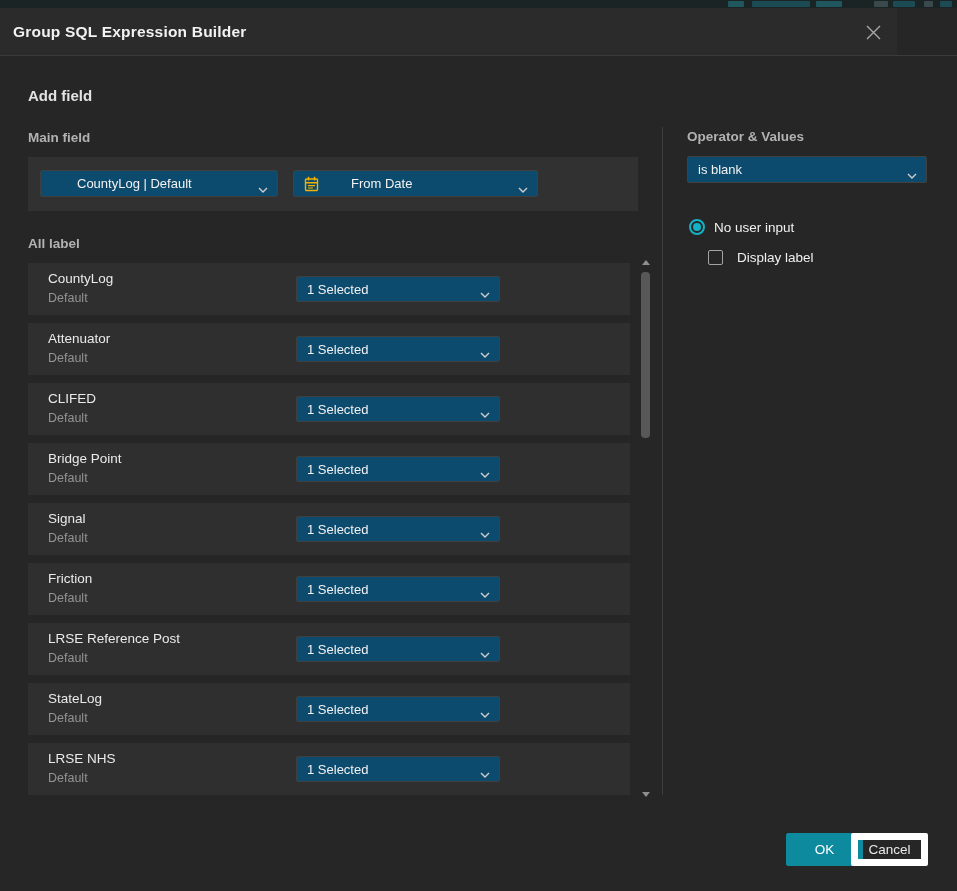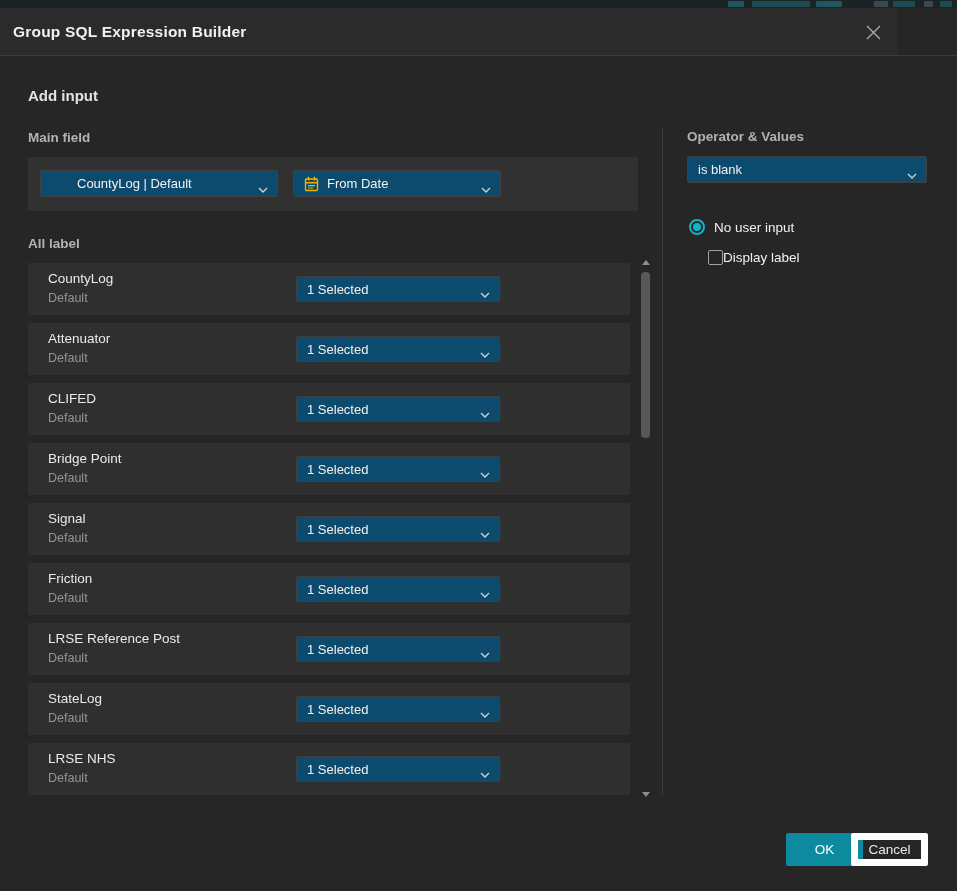--- a/index.html
+++ b/index.html
@@ -40,21 +40,21 @@
   
   .dd { position: absolute; background: #0c4a6e; border: 1px solid #404040; border-radius: 2px;
         display: flex; align-items: center; padding: 0 26px 0 10px; color: #f2f2f2;
         font-size: 13px; cursor: pointer; white-space: nowrap; overflow: hidden; }
   .dd .chev { position: absolute; right: 9px; top: 50%; margin-top: -3px; }
   .dd .cal { margin-right: 8px; flex: 0 0 auto; display: inline-flex; }
 
   
   .main-panel { position: absolute; left: 28px; top: 157px; width: 610px; height: 54px; background: #313131; }
   .dd-source { left: 12px;  top: 13px; width: 238px; height: 27px; padding-left: 36px; }
-  .dd-date   { left: 265px; top: 13px; width: 208px; height: 27px; }
+  .dd-date   { left: 265px; top: 13px; width: 245px; height: 27px; gap: 24px; }
 
   
   .fields-list { position: absolute; left: 28px; top: 263px; width: 602px; }
   .field-row { position: relative; height: 52px; margin-bottom: 8px; background: #2f2f2f; }
   .field-row .row-name { position: absolute; left: 20px; top: 8px;  font-size: 13.5px; color: #eaeaea; }
   .field-row .row-sub  { position: absolute; left: 20px; top: 28px; font-size: 12.5px; color: #949494; }
   .field-row .dd { left: 268px; top: 13px; width: 204px; height: 26px; }
 
   
   .sb-arrow { position: absolute; left: 641px; width: 10px; height: 8px; background: transparent; border: none;
@@ -68,21 +68,21 @@
   .divider { position: absolute; left: 662px; top: 127px; width: 1px; height: 668px; background: #3d3d3d; }
 
   
   .dd-operator { left: 687px; top: 156px; width: 240px; height: 27px; }
   .radio-row { position: absolute; left: 689px; top: 219px; display: flex; align-items: center; cursor: pointer; }
   .radio { width: 16px; height: 16px; border-radius: 50%; border: 2px solid #14b2c6; background: transparent; position: relative; flex: 0 0 auto; }
   .radio.checked::after { content: ''; position: absolute; inset: 2px; border-radius: 50%; background: #14b2c6; }
   .radio-label { margin-left: 9px; font-size: 13.5px; color: #f0f0f0; }
   .check-row { position: absolute; left: 708px; top: 250px; display: flex; align-items: center; cursor: pointer; }
   .checkbox { width: 15px; height: 15px; border: 1px solid #a3a3a3; border-radius: 2px; background: transparent; flex: 0 0 auto; }
-  .check-label { margin-left: 0; font-size: 13.5px; color: #f0f0f0; }
+  .check-label { margin-left: 14px; font-size: 13.5px; color: #f0f0f0; }
 
   
   .btn { position: absolute; top: 833px; width: 77px; height: 33px; border-radius: 2px;
          font-size: 13.5px; font-family: "Liberation Sans", sans-serif; cursor: pointer;
          display: flex; align-items: center; justify-content: center; }
   .btn-ok { left: 766px; background: #0d8a9e; border: 1px solid #0d8a9e; color: #ffffff; margin-left: 20px; }
   .btn-cancel { left: 851px; background: transparent; border: 7px solid #ffffff; color: #e9e9e9; }
 </style>
 </head>
 <body>
@@ -102,21 +102,21 @@
   <button class="close-btn">
     <span style="display:inline-flex">
       <svg width="17" height="17" viewBox="0 0 17 17">
           <path d="M2 2 L15 15 M15 2 L2 15" stroke="#a8a8a8" stroke-width="1.4" fill="none"></path>
         </svg>
     </span>
   </button>
 </div>
 <div class="header-sep"></div>
 
-<div class="h-add-fields">Add input</div>
+<div class="h-add-fields">Add field</div>
 <div class="h-sub h-main-field">Main field</div>
 
 <div class="main-panel">
   <div class="dd dd-source">
     <span>CountyLog | Default</span>
     <span class="chev">
       <svg width="10" height="6" viewBox="0 0 10 6">
           <polyline points="1,1 5,5 9,1" fill="none" stroke="#cfcfcf" stroke-width="1.4"></polyline>
         </svg>
     </span>

